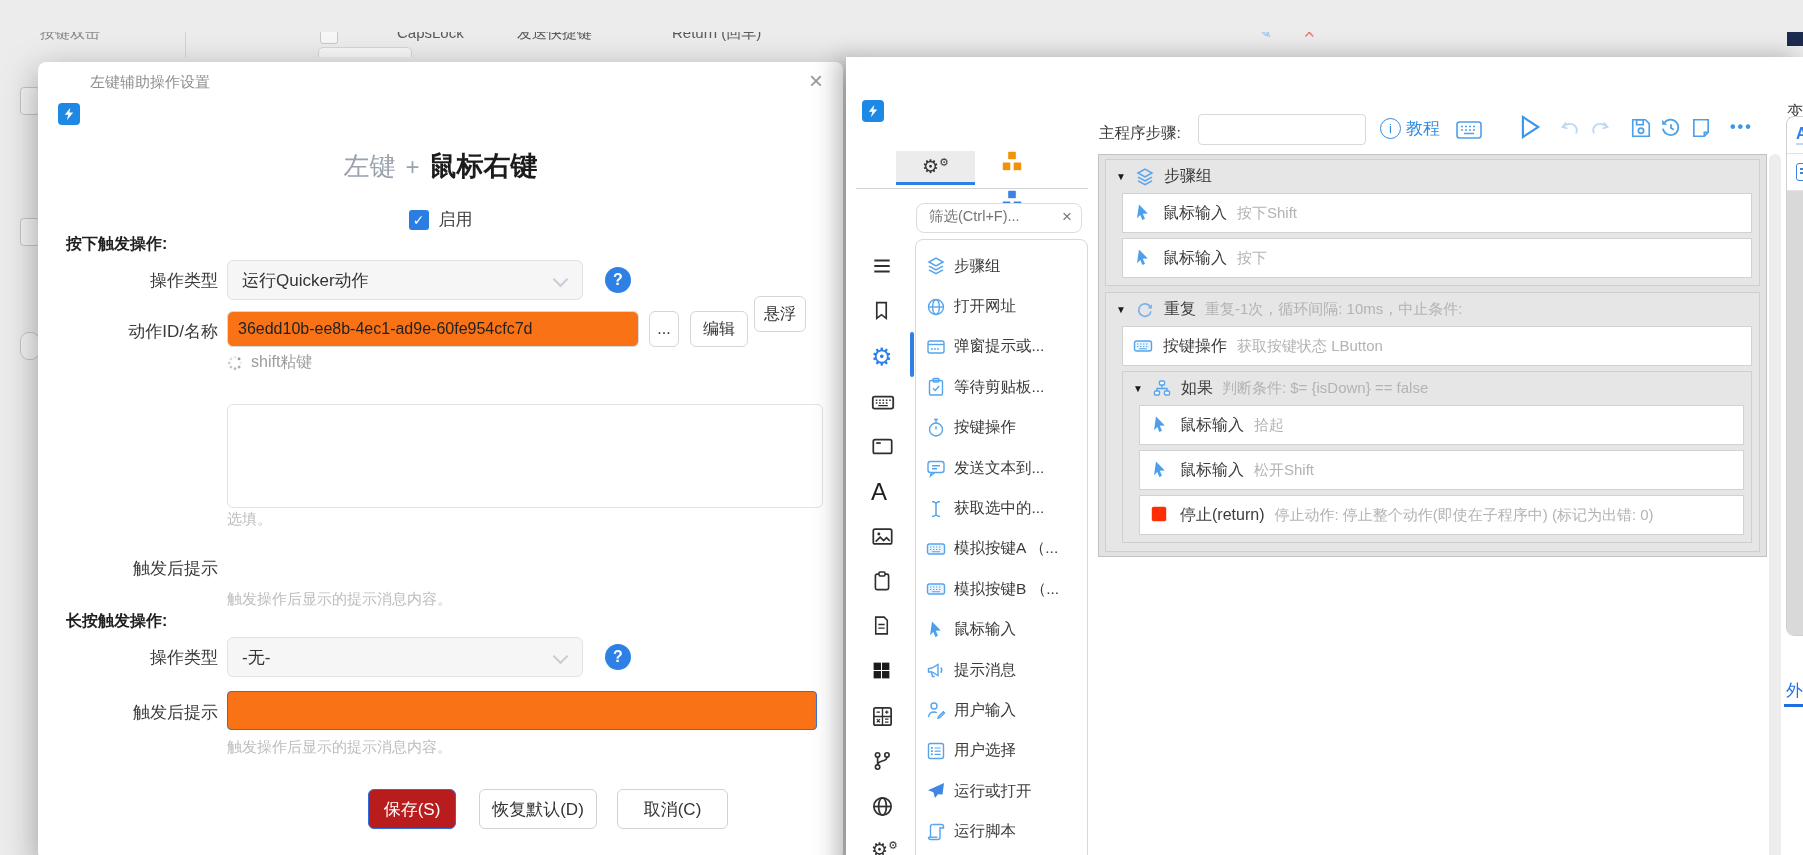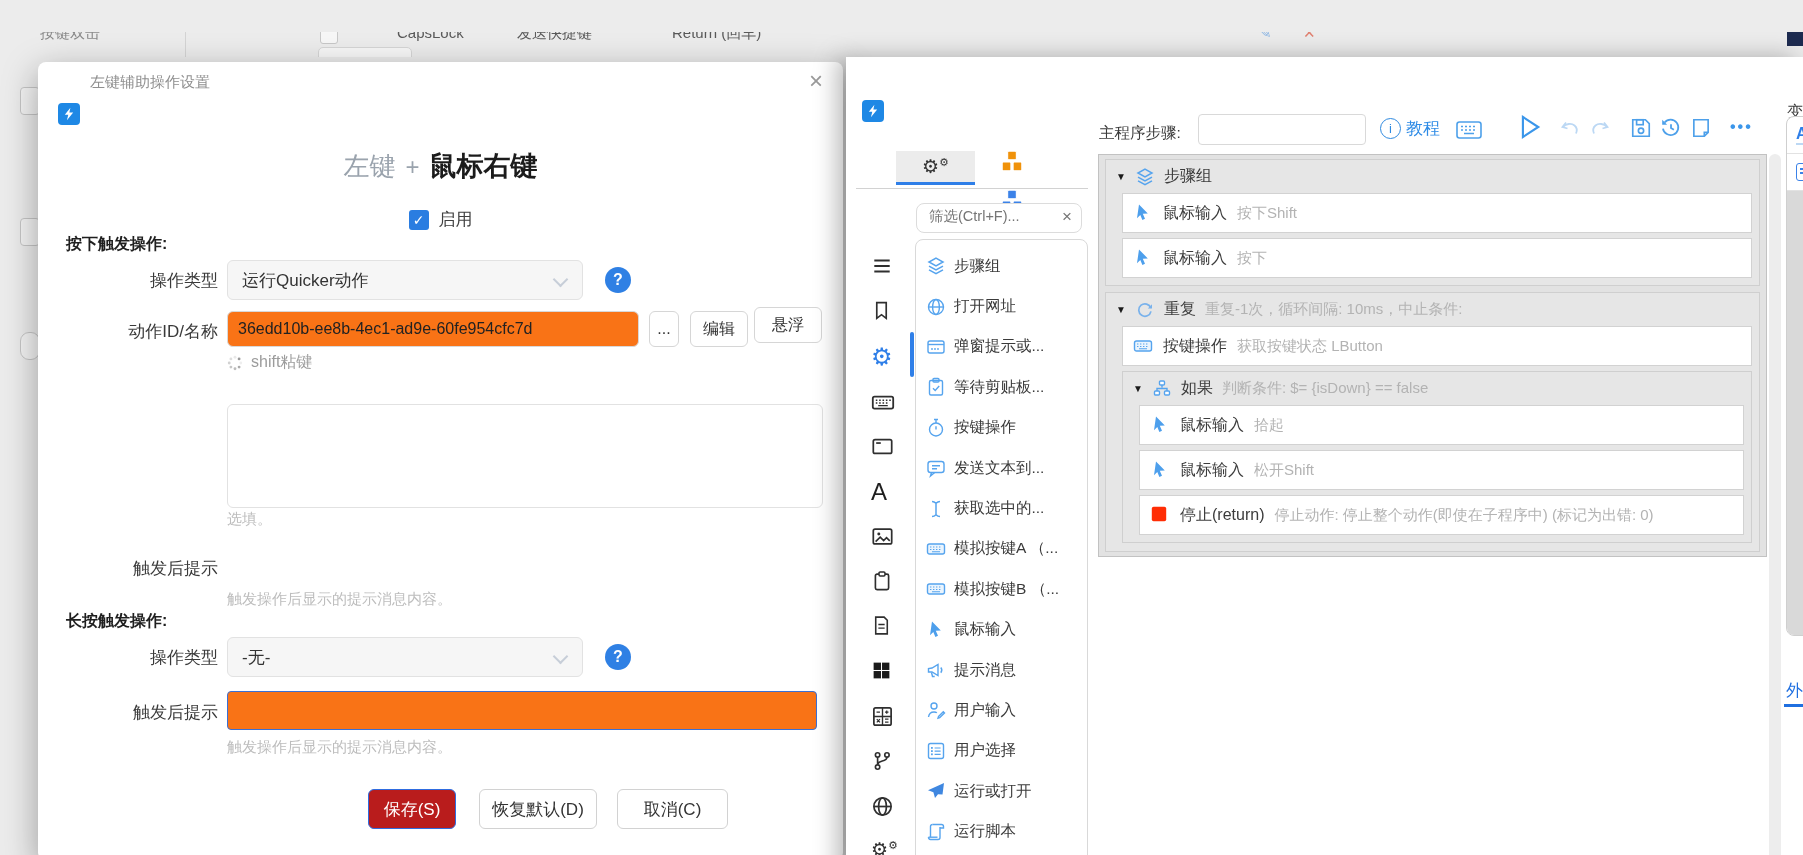--- a/index.html
+++ b/index.html
@@ -156,21 +156,21 @@
     <div class="dropdown" style="top:198px">
       <span>运行Quicker动作</span>
       <span class="chev"></span>
     </div>
     <div class="help" style="top:205px">?</div>
 
     <span class="f-label" style="top:258px">动作ID/名称</span>
     <input class="txt-input" style="top: 249px; width: 412px;" value="36edd10b-ee8b-4ec1-ad9e-60fe954cfc7d">
     <button class="sm-btn" style="left:611px;top:249px;width:30px">...</button>
     <button class="sm-btn" style="left:652px;top:249px;width:58px">编辑</button>
-    <button class="sm-btn" style="left:716px;top:245px;width:68px">悬浮</button>
+    <button class="sm-btn" style="left:716px;top:234px;width:52px">悬浮</button>
 
     <div id="spin-row">
       <span>
           <svg width="16" height="16" viewBox="0 0 18 18">
             <g fill="#8f8f8f">
               <circle cx="9" cy="2.5" r="1.6" opacity=".2"></circle>
               <circle cx="13.6" cy="4.4" r="1.6" opacity=".9"></circle>
               <circle cx="15.5" cy="9" r="1.6" opacity=".15"></circle>
               <circle cx="13.6" cy="13.6" r="1.6" opacity=".75"></circle>
               <circle cx="9" cy="15.5" r="1.6" opacity=".6"></circle>

